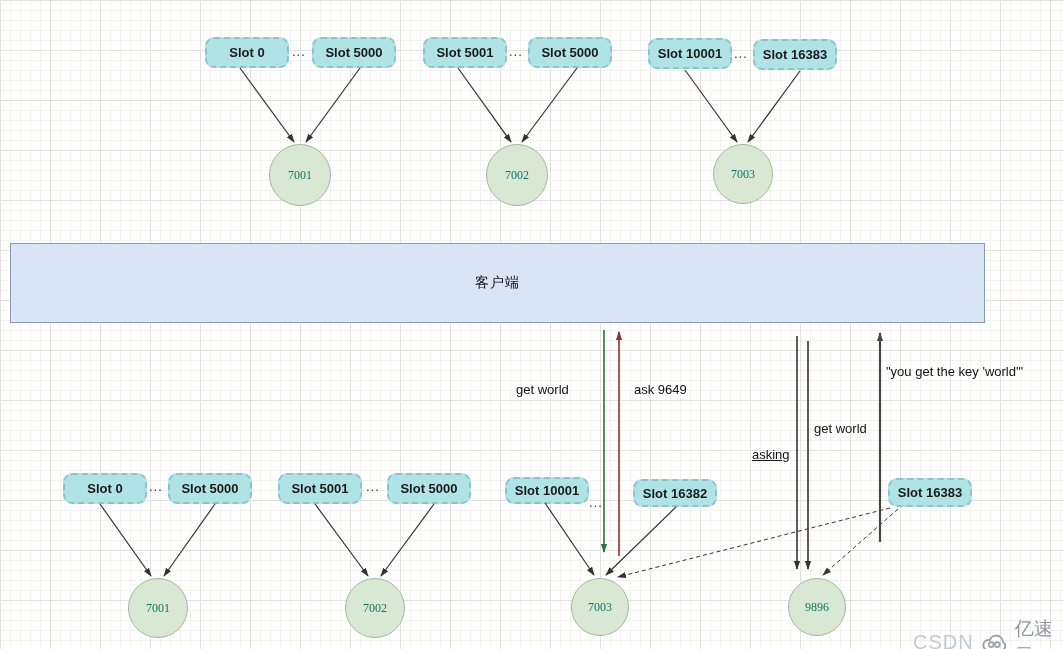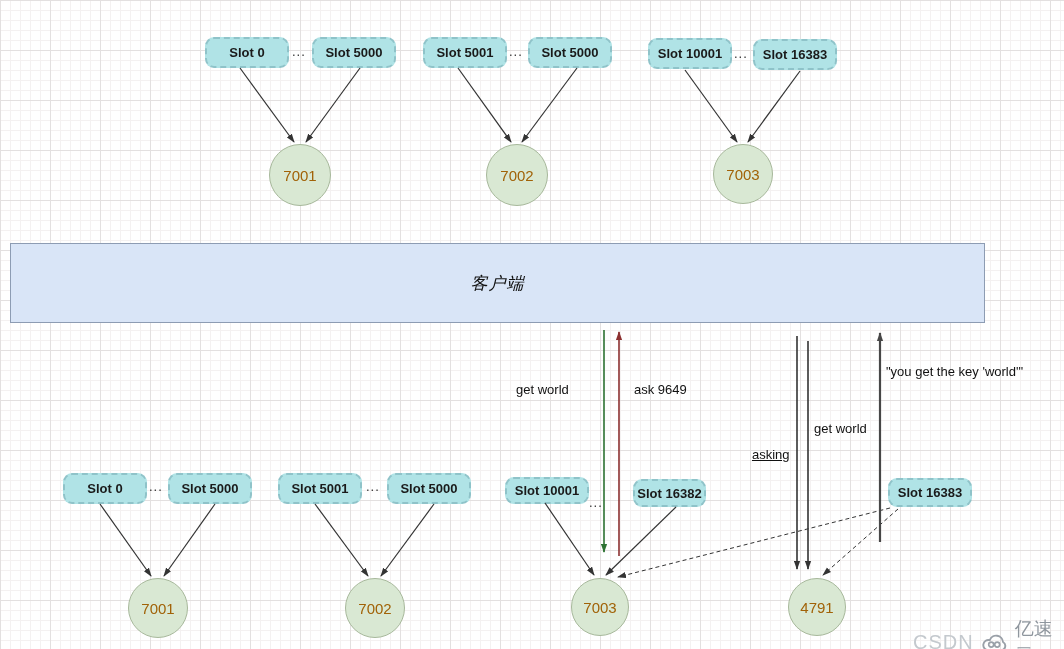--- a/index.html
+++ b/index.html
@@ -17,29 +17,29 @@
   .slot-box{
     position:absolute;box-sizing:border-box;
     background:var(--slot-fill);border:2px dashed var(--slot-border);
     border-radius:9px;display:flex;align-items:center;justify-content:center;
     font-size:13px;color:#1a1a1a;white-space:nowrap;font-weight:bold;
   }
   .node-circle{
     position:absolute;box-sizing:border-box;
     background:var(--node-fill);border:1px solid var(--node-border);
     border-radius:50%;display:flex;align-items:center;justify-content:center;
-    font-size:15px;color:#a16207;
+    font-size:12px;color:#0f766e;font-family:Liberation Serif, serif;
   }
   .dots{position:absolute;font-size:13px;color:#333;letter-spacing:1px;}
   .edge-label{position:absolute;font-size:13px;color:#111;white-space:nowrap;}
   #banner{
     position:absolute;left:10px;top:243px;width:975px;height:80px;box-sizing:border-box;
     background:var(--banner-fill);border:1px solid var(--banner-border);
     display:flex;align-items:center;justify-content:center;
-    font-size:17px;letter-spacing:1px;color:#111;font-style:italic;
+    font-size:14px;letter-spacing:1px;color:#111;
   }
   #edges-svg{position:absolute;left:0;top:0;pointer-events:none;}
   #watermark{position:absolute;left:913px;top:616px;display:flex;align-items:center;gap:7px;}
   .wm-csdn{font-size:20px;color:var(--watermark-light);letter-spacing:1px;}
   .wm-brand{font-size:19px;color:var(--watermark-dark);}
   .wm-cloud{display:flex;align-items:center;}
 </style>
 </head>
 <body>
 
@@ -52,29 +52,29 @@
       <div class="slot-box" style="left: 312px; top: 37px; width: 84px; height: 31px;">Slot 5000</div>
       <div class="slot-box" style="left: 423px; top: 37px; width: 84px; height: 31px;">Slot 5001</div>
       <div class="slot-box" style="left: 528px; top: 37px; width: 84px; height: 31px;">Slot 5000</div>
       <div class="slot-box" style="left: 648px; top: 38px; width: 84px; height: 31px;">Slot 10001</div>
       <div class="slot-box" style="left: 753px; top: 39px; width: 84px; height: 31px;">Slot 16383</div>
       <div class="slot-box" style="left: 63px; top: 473px; width: 84px; height: 31px;">Slot 0</div>
       <div class="slot-box" style="left: 168px; top: 473px; width: 84px; height: 31px;">Slot 5000</div>
       <div class="slot-box" style="left: 278px; top: 473px; width: 84px; height: 31px;">Slot 5001</div>
       <div class="slot-box" style="left: 387px; top: 473px; width: 84px; height: 31px;">Slot 5000</div>
       <div class="slot-box" style="left: 505px; top: 477px; width: 84px; height: 27px;">Slot 10001</div>
-      <div class="slot-box" style="left: 633px; top: 479px; width: 73px; height: 28px;">Slot 16382</div>
+      <div class="slot-box" style="left: 633px; top: 479px; width: 84px; height: 28px;">Slot 16382</div>
       <div class="slot-box" style="left: 888px; top: 478px; width: 84px; height: 29px;">Slot 16383</div>
       <div class="node-circle" style="left: 269px; top: 144px; width: 62px; height: 62px;">7001</div>
       <div class="node-circle" style="left: 486px; top: 144px; width: 62px; height: 62px;">7002</div>
       <div class="node-circle" style="left: 713px; top: 144px; width: 60px; height: 60px;">7003</div>
       <div class="node-circle" style="left: 128px; top: 578px; width: 60px; height: 60px;">7001</div>
       <div class="node-circle" style="left: 345px; top: 578px; width: 60px; height: 60px;">7002</div>
       <div class="node-circle" style="left: 571px; top: 578px; width: 58px; height: 58px;">7003</div>
-      <div class="node-circle" style="left: 788px; top: 578px; width: 58px; height: 58px;">4791</div>
+      <div class="node-circle" style="left: 788px; top: 578px; width: 58px; height: 58px;">9896</div>
       <div class="dots" style="left: 292px; top: 44px;">...</div>
       <div class="dots" style="left: 509px; top: 44px;">...</div>
       <div class="dots" style="left: 734px; top: 46px;">...</div>
       <div class="dots" style="left: 149px; top: 479px;">...</div>
       <div class="dots" style="left: 366px; top: 479px;">...</div>
       <div class="dots" style="left: 589px; top: 495px;">...</div>
       <div class="edge-label" style="left: 516px; top: 382px;">get world</div>
       <div class="edge-label" style="left: 634px; top: 382px;">ask 9649</div>
       <div class="edge-label" style="left: 752px; top: 447px; text-decoration: underline;">asking</div>
       <div class="edge-label" style="left: 814px; top: 421px;">get world</div>

